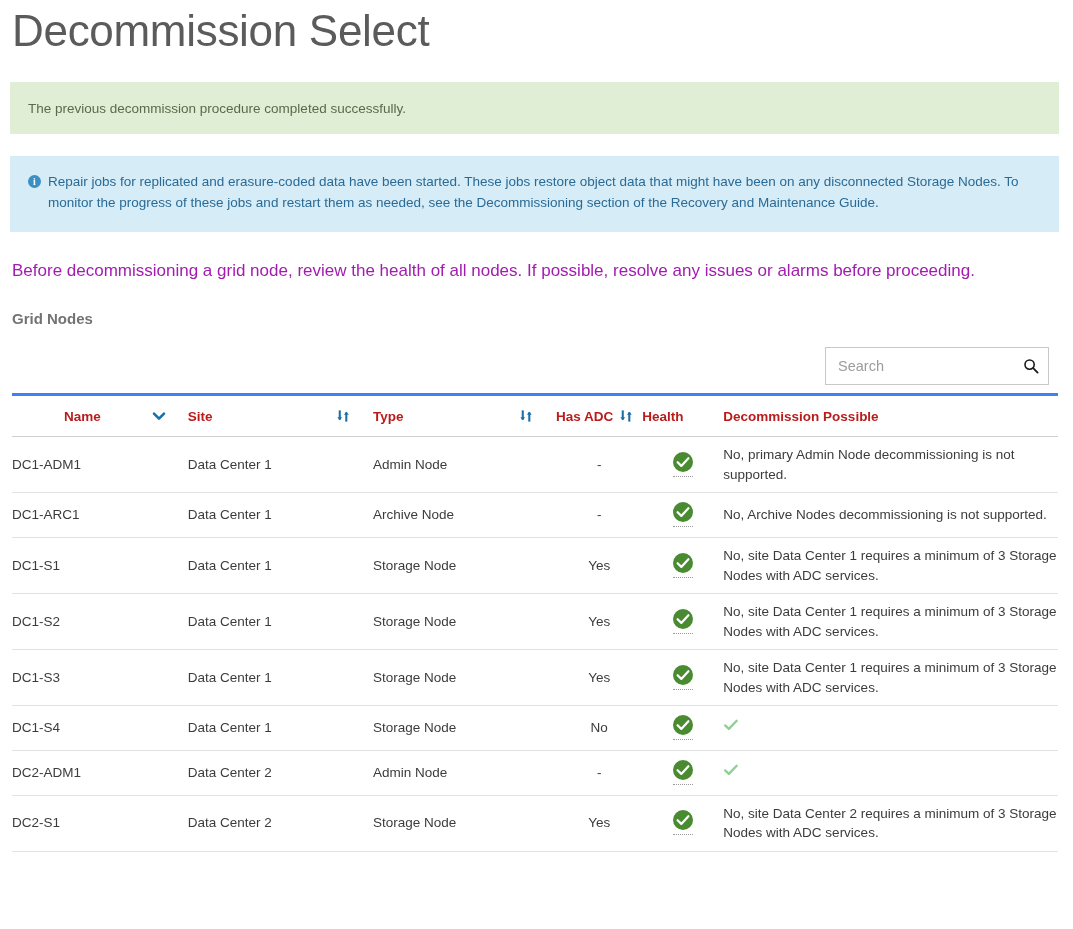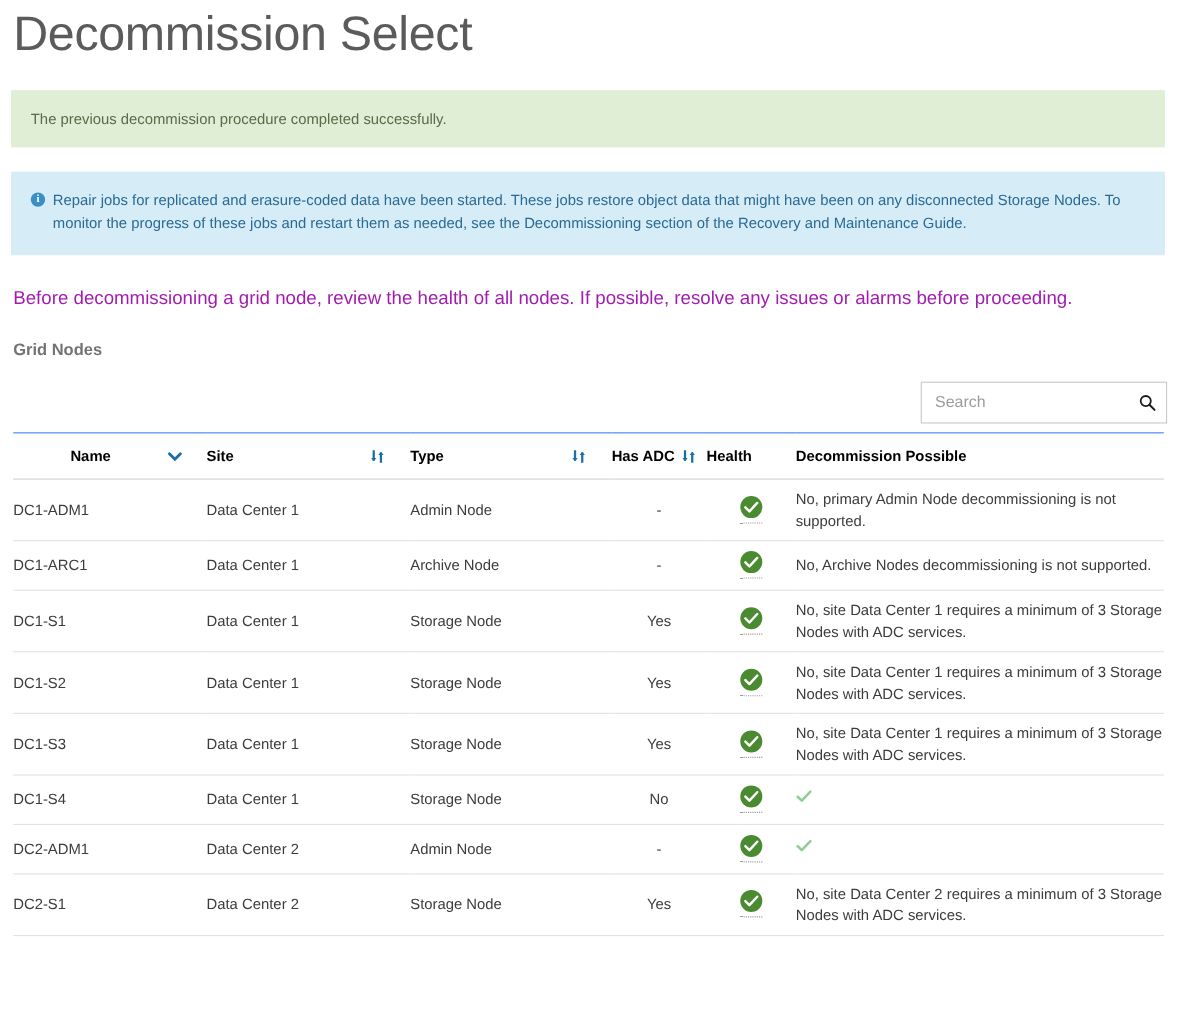--- a/index.html
+++ b/index.html
@@ -81,21 +81,21 @@
     margin-top: 27px;
     font-size: 15px;
     font-weight: bold;
     color: #737373;
   }
 
   
   .search-row {
     display: flex;
     justify-content: flex-end;
-    padding-right: 12px;
+    padding-right: 24px;
     margin-top: 20px;
   }
   .search-box {
     position: relative;
     width: 224px;
     height: 38px;
     border: 1px solid #c8c8c8;
     background: #fff;
     display: flex;
     align-items: center;
@@ -123,27 +123,27 @@
   
   .grid-table {
     width: 1046px;
     margin-left: 12px;
     margin-top: 8px;
     border-collapse: collapse;
     table-layout: fixed;
     font-size: 13.5px;
   }
   .grid-table thead th {
-    border-top: 1px solid #3b82f6;
+    border-top: 3px solid #3b82f6;
     border-bottom: 1px solid #cfcfcf;
     height: 42px;
     text-align: right;
     font-weight: bold;
     font-size: 13.5px;
-    color: #000000;
+    color: #b91c1c;
     vertical-align: middle;
     padding: 0;
     white-space: nowrap;
   }
   .grid-table tbody td {
     border-bottom: 1px solid #e2e2e2;
     vertical-align: middle;
     padding: 8px 0;
     color: #3c3c3c;
     line-height: 1.45;

